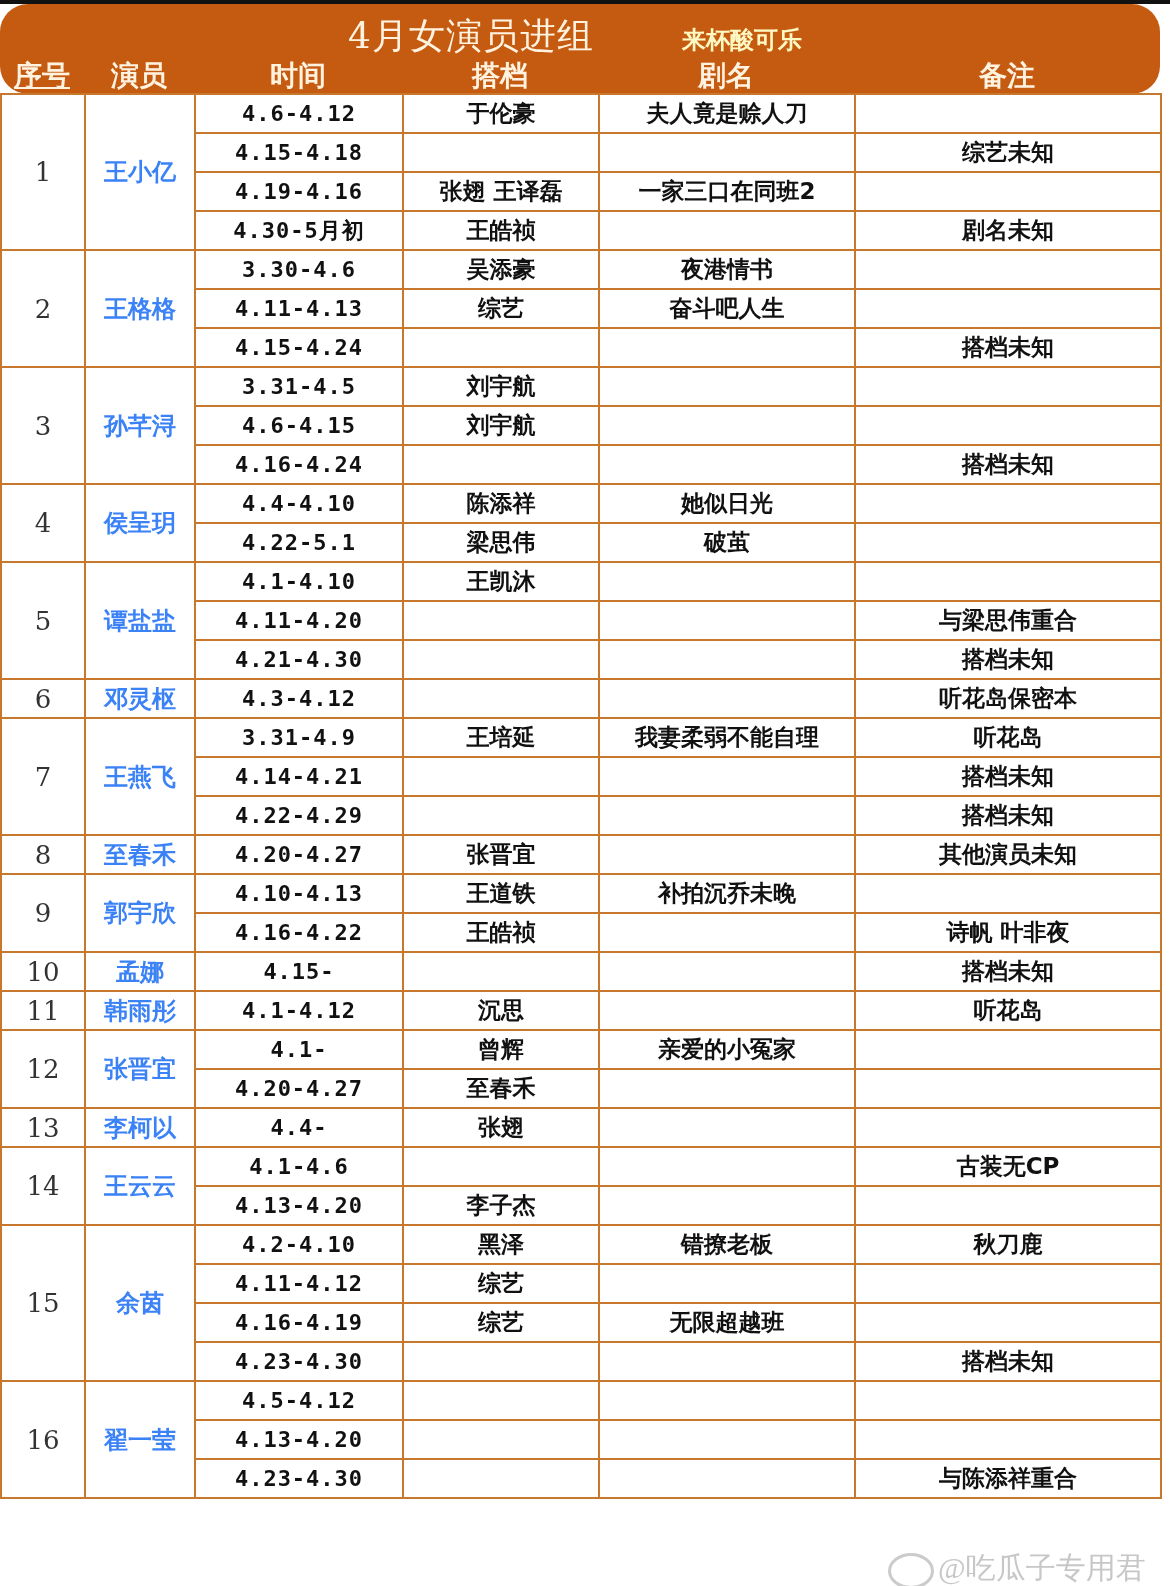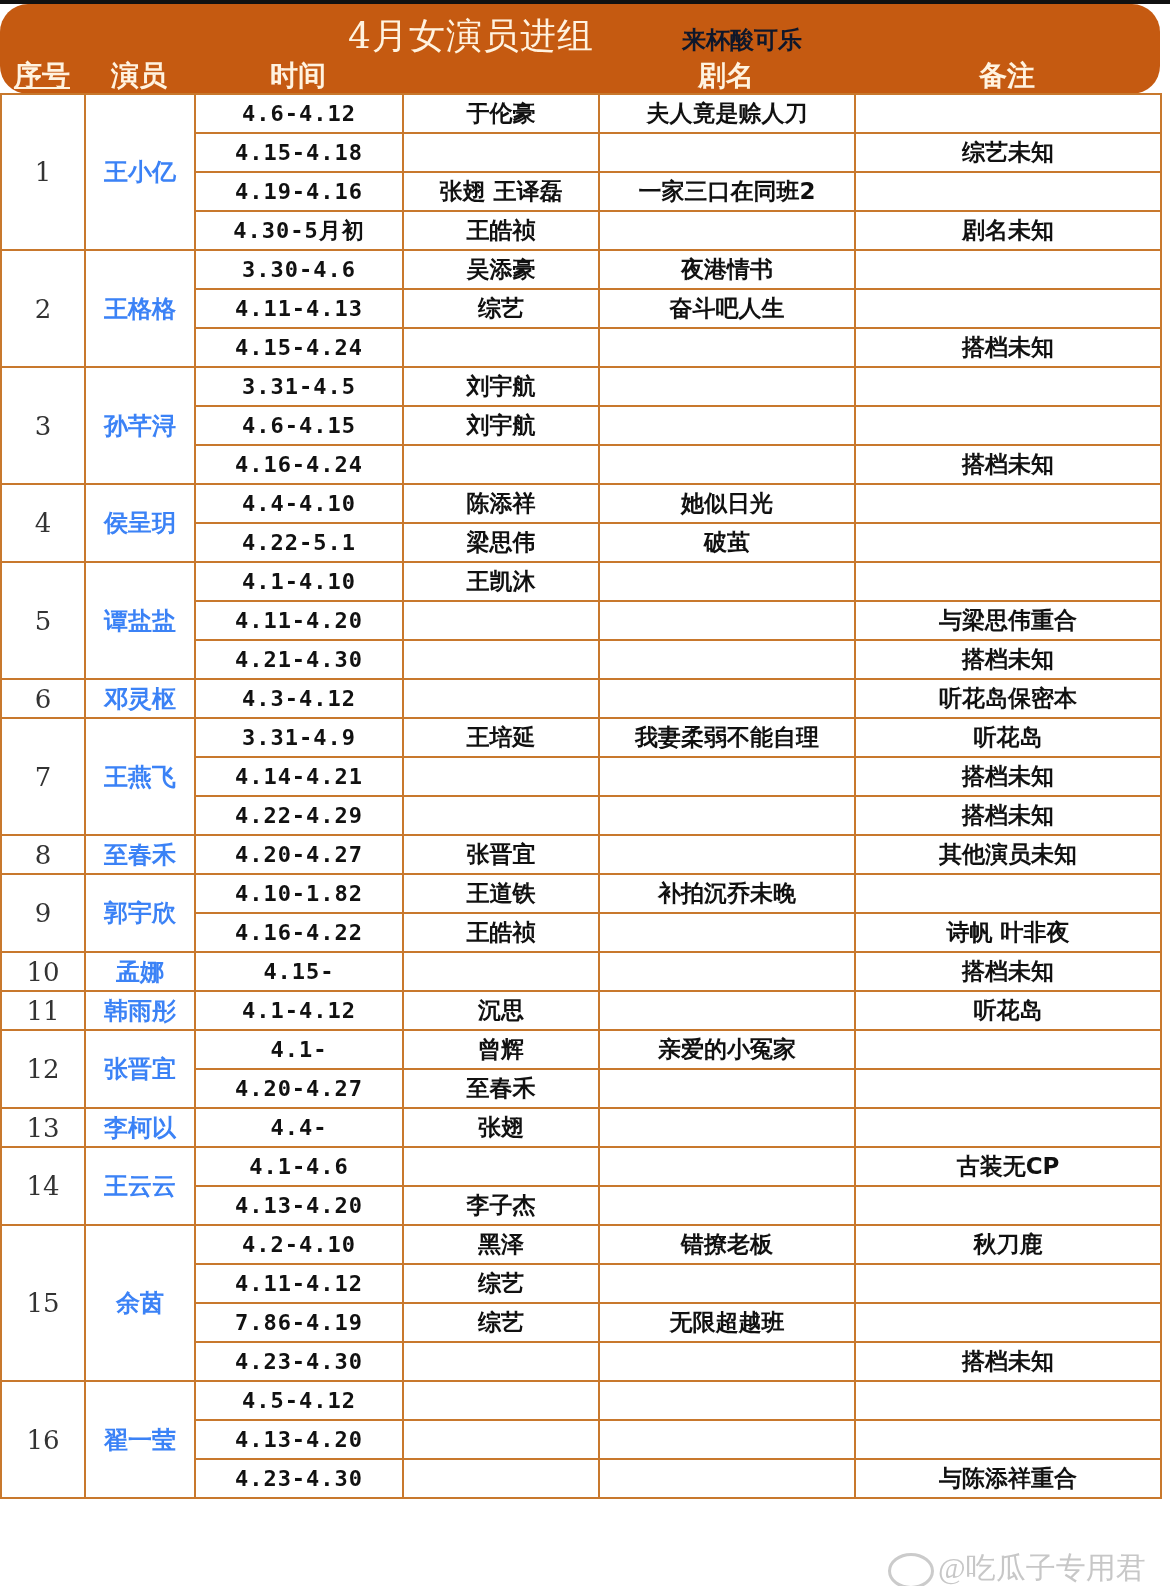--- a/index.html
+++ b/index.html
@@ -4,21 +4,21 @@
 <style>
   html, body { margin: 0; padding: 0; background: #ffffff; }
   body { width: 1170px; height: 1586px; position: relative; overflow: hidden;
          font-family: "DejaVu Sans", sans-serif; }
   .topbar { position: absolute; left: 0; top: 0; width: 1170px; height: 4px; background: #111; }
   .header { position: absolute; left: 0; top: 4px; width: 1160px; height: 90px; background: #c55a11; border-radius: 28px; }
   .title { position: absolute; left: 0; top: 8px; width: 1160px; text-align: left; }
   .title-main { position: absolute; left: 348px; top: 0; font-family: "DejaVu Serif", serif;
                 font-size: 36px; color: #fff3e0; letter-spacing: 1px; }
   .title-sub { position: absolute; left: 682px; top: 12px; font-family: "DejaVu Sans", sans-serif;
-               font-size: 24px; font-weight: bold; color: #0f172a; }
+               font-size: 24px; font-weight: bold; color: #fef9c3; }
   .col-head { position: absolute; top: 52px; height: 40px; display: flex; align-items: center;
               justify-content: center; font-size: 28px; color: #fff3e0; font-family: "DejaVu Serif", serif; font-weight: bold; }
   .rightstrip { position: absolute; left: 1160px; top: 4px; width: 10px; height: 50px; background: #fff; }
 
   table.grid { position: absolute; left: 0; top: 93px; border-collapse: collapse; table-layout: fixed; }
   table.grid td { border: 2px solid #c8782d; height: 37px; padding: 0; text-align: center;
                   vertical-align: middle; overflow: hidden; white-space: nowrap; }
   td.num { font-family: "DejaVu Serif", serif; font-size: 26px; color: #333; }
   td.name { font-family: "DejaVu Sans", sans-serif; font-size: 24px; font-weight: bold; color: #3b82f6; }
   td.time { font-family: "DejaVu Sans Mono", monospace; font-size: 22px; font-weight: bold; color: #111; letter-spacing: 1px; }
@@ -34,20 +34,21 @@
 
 <div class="topbar"></div>
 <div class="header">
   <div class="title">
     <span class="title-main">4月女演员进组</span>
     <span class="title-sub">来杯酸可乐</span>
   </div>
   <div class="col-head" style="left:0;width:84px;text-decoration:underline;">序号</div>
   <div class="col-head" style="left:84px;width:110px;">演员</div>
   <div class="col-head" style="left:194px;width:208px;">时间</div>
+  <div class="col-head" style="left:402px;width:196px;">搭档</div>
   <div class="col-head" style="left:598px;width:256px;">剧名</div>
   <div class="col-head" style="left:854px;width:306px;">备注</div>
 </div>
 <div class="rightstrip"></div>
 
 <table class="grid">
   <colgroup>
     <col style="width:84px">
       <col style="width:110px">
       <col style="width:208px">
@@ -188,21 +189,21 @@
         <td class="num" rowspan="1">8</td>
         <td class="name" rowspan="1">至春禾</td>
         <td class="time">4.20-4.27</td>
         <td class="partner">张晋宜</td>
         <td class="drama"></td>
         <td class="note">其他演员未知</td>
       </tr>
       <tr>
         <td class="num" rowspan="2">9</td>
         <td class="name" rowspan="2">郭宇欣</td>
-        <td class="time">4.10-1.82</td>
+        <td class="time">4.10-4.13</td>
         <td class="partner">王道铁</td>
         <td class="drama">补拍沉乔未晚</td>
         <td class="note"></td>
       </tr>
       <tr>
         <td class="time">4.16-4.22</td>
         <td class="partner">王皓祯</td>
         <td class="drama"></td>
         <td class="note">诗帆 叶非夜</td>
       </tr>
@@ -266,21 +267,21 @@
         <td class="drama">错撩老板</td>
         <td class="note">秋刀鹿</td>
       </tr>
       <tr>
         <td class="time">4.11-4.12</td>
         <td class="partner">综艺</td>
         <td class="drama"></td>
         <td class="note"></td>
       </tr>
       <tr>
-        <td class="time">7.86-4.19</td>
+        <td class="time">4.16-4.19</td>
         <td class="partner">综艺</td>
         <td class="drama">无限超越班</td>
         <td class="note"></td>
       </tr>
       <tr>
         <td class="time">4.23-4.30</td>
         <td class="partner"></td>
         <td class="drama"></td>
         <td class="note">搭档未知</td>
       </tr>

